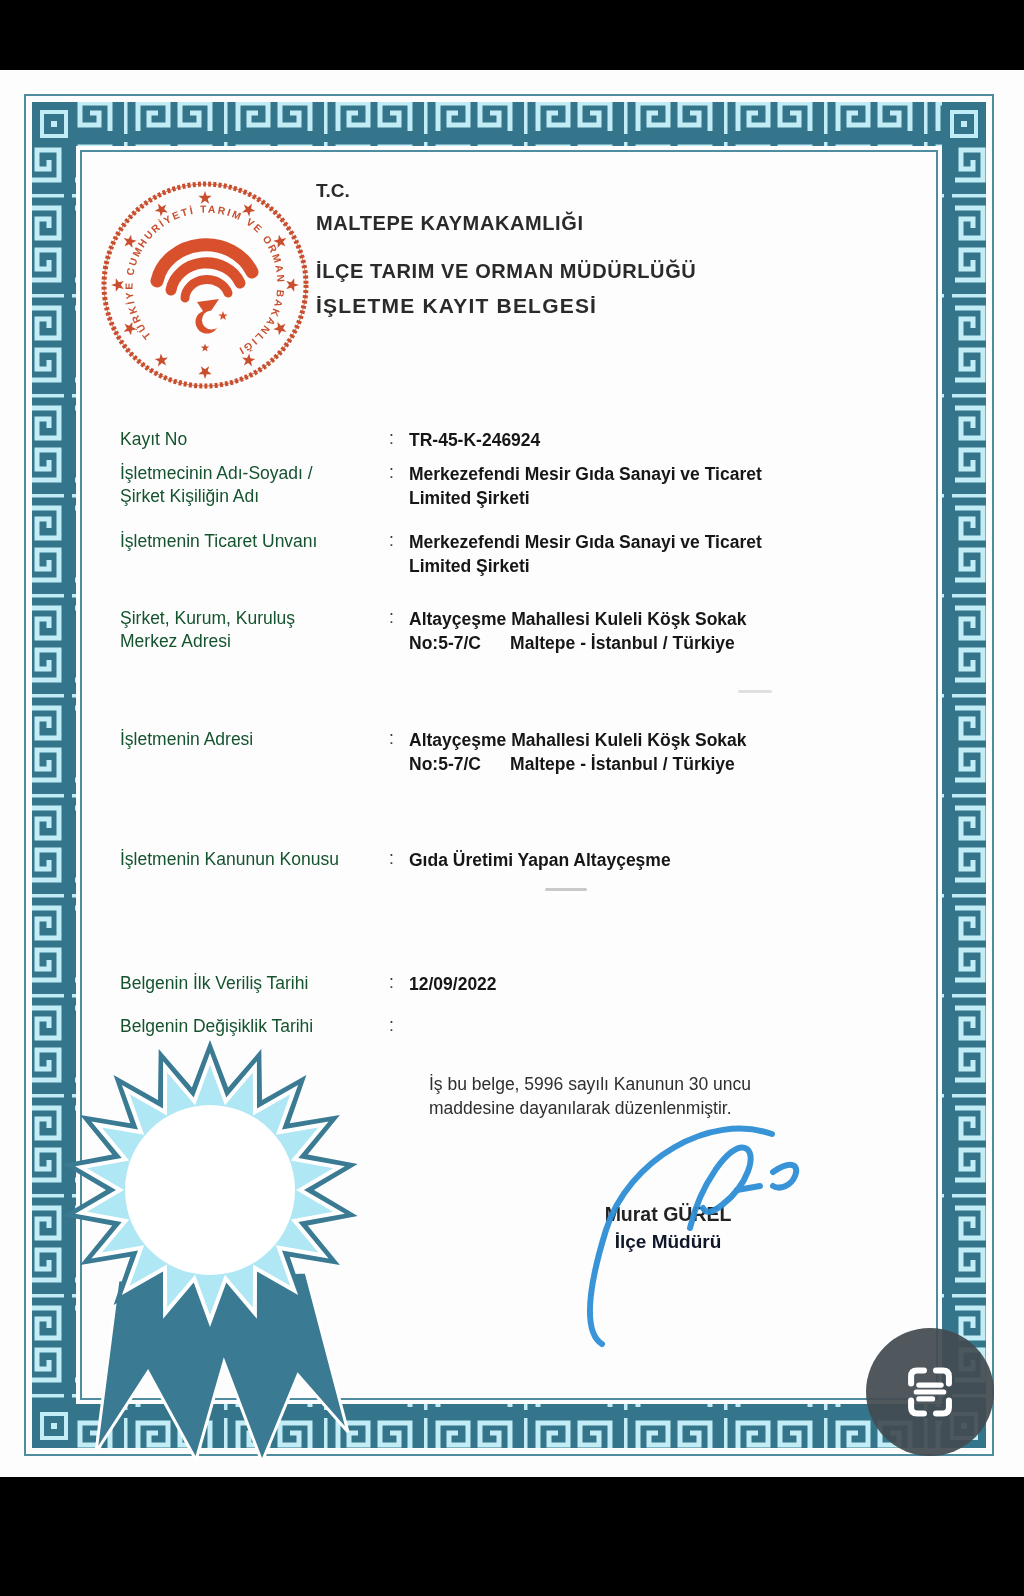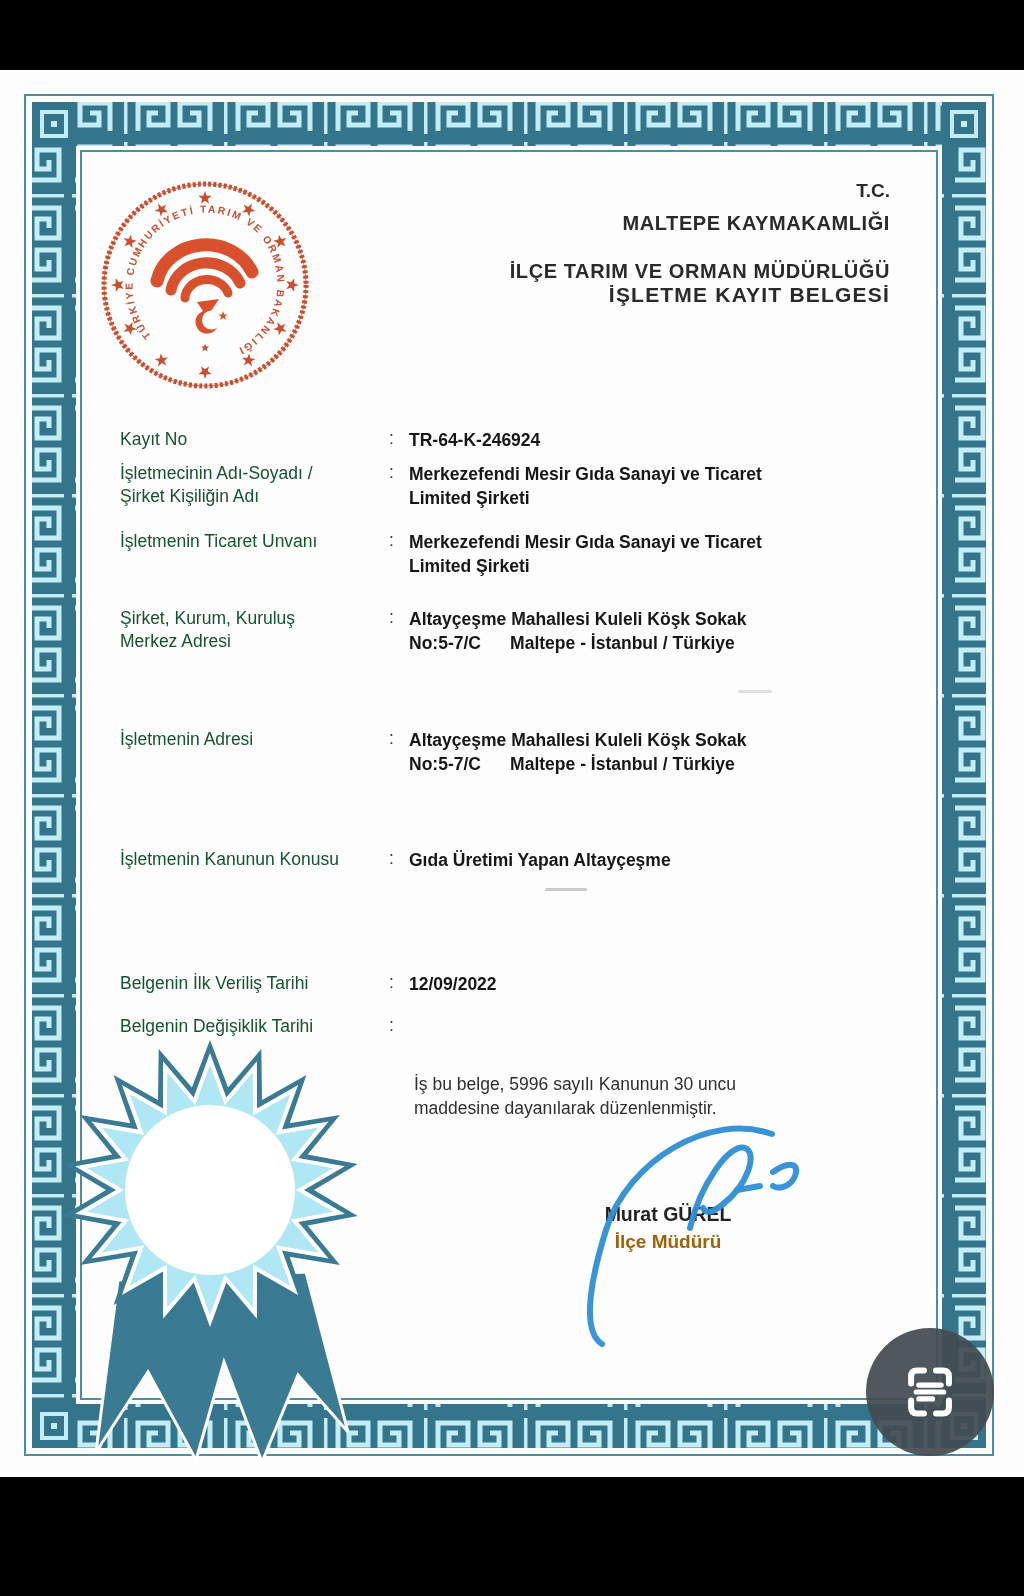--- a/index.html
+++ b/index.html
@@ -1,31 +1,31 @@
 <!DOCTYPE html>
 <html lang="tr"><head>
 <meta charset="utf-8">
 <style>
   html,body{margin:0;padding:0;background:#000;}
   .stage{position:relative;width:1024px;height:1596px;background:#000;overflow:hidden;
          font-family:"Liberation Sans","DejaVu Sans",sans-serif;}
   .page{position:absolute;left:0;top:70px;width:1024px;height:1407px;background:#fdfdfd;}
   svg{display:block;}
-  .hdr{position:absolute;left:300px;top:110px;width:590px;text-align:right;color:#2a2a2a;z-index:3;}
+  .hdr{position:absolute;left:316px;top:110px;width:590px;text-align:left;color:#2a2a2a;z-index:3;}
   .hdr .h1{font-size:19px;font-weight:bold;margin-bottom:10px;}
   .hdr .h2{font-size:20px;font-weight:bold;letter-spacing:.6px;margin-bottom:25px;}
-  .hdr .h3{font-size:20px;font-weight:bold;letter-spacing:.6px;}
+  .hdr .h3{font-size:20px;font-weight:bold;letter-spacing:.6px;margin-bottom:11px;}
   .hdr .h4{font-size:21px;font-weight:bold;letter-spacing:1.2px;}
   .row{position:absolute;left:0;top:0;width:100%;z-index:3;}
   .lbl{position:absolute;left:120px;width:268px;font-size:17.5px;line-height:23px;color:#14532d;white-space:pre-wrap;}
   .sep{position:absolute;left:389px;font-size:17.5px;color:#3a3a3a;}
   .val{position:absolute;left:409px;width:430px;font-size:17.5px;line-height:24px;font-weight:bold;color:#161616;white-space:pre-wrap;}
-  .statement{position:absolute;left:414px;top:1002px;width:400px;font-size:17.5px;line-height:24px;color:#2e2e2e;white-space:pre-wrap;z-index:3;}
+  .statement{position:absolute;left:429px;top:1002px;width:400px;font-size:17.5px;line-height:24px;color:#2e2e2e;white-space:pre-wrap;z-index:3;}
   .sig-name{position:absolute;left:548px;top:1133px;width:240px;text-align:center;font-size:19.5px;font-weight:bold;color:#222;z-index:3;}
-  .sig-title{position:absolute;left:548px;top:1161px;width:240px;text-align:center;font-size:19px;font-weight:bold;color:#a16207;z-index:3;}
+  .sig-title{position:absolute;left:548px;top:1161px;width:240px;text-align:center;font-size:19px;font-weight:bold;color:#0f172a;z-index:3;}
   .frame-svg{position:absolute;left:24px;top:24px;z-index:1;}
   .seal-svg{position:absolute;left:95px;top:105px;z-index:2;}
   .rosette-svg{position:absolute;left:40px;top:890px;z-index:2;pointer-events:none;}
   .sign-svg{position:absolute;left:545px;top:1040px;z-index:4;pointer-events:none;}
   .fab{position:absolute;left:866px;top:1258px;width:128px;height:128px;border-radius:50%;
        background:rgba(67,75,82,.93);z-index:5;display:flex;align-items:center;justify-content:center;cursor:pointer;}
   .artifact{position:absolute;background:#8a8a8a;opacity:.45;border-radius:2px;z-index:2;}
 </style>
 </head>
 <body>
@@ -117,21 +117,21 @@
     <div class="hdr">
       <div class="h1">T.C.</div>
       <div class="h2">MALTEPE KAYMAKAMLIĞI</div>
       <div class="h3">İLÇE TARIM VE ORMAN MÜDÜRLÜĞÜ</div>
       <div class="h4">İŞLETME KAYIT BELGESİ</div>
     </div>
 
     <div class="row" style="top:358px">
       <div class="lbl">Kayıt No</div>
       <div class="sep">:</div>
-      <div class="val">TR-64-K-246924</div>
+      <div class="val">TR-45-K-246924</div>
     </div>
     <div class="row" style="top:392px">
       <div class="lbl">İşletmecinin Adı-Soyadı /
 Şirket Kişiliğin Adı</div>
       <div class="sep">:</div>
       <div class="val">Merkezefendi Mesir Gıda Sanayi ve Ticaret
 Limited Şirketi</div>
     </div>
     <div class="row" style="top:460px">
       <div class="lbl">İşletmenin Ticaret Unvanı</div>

